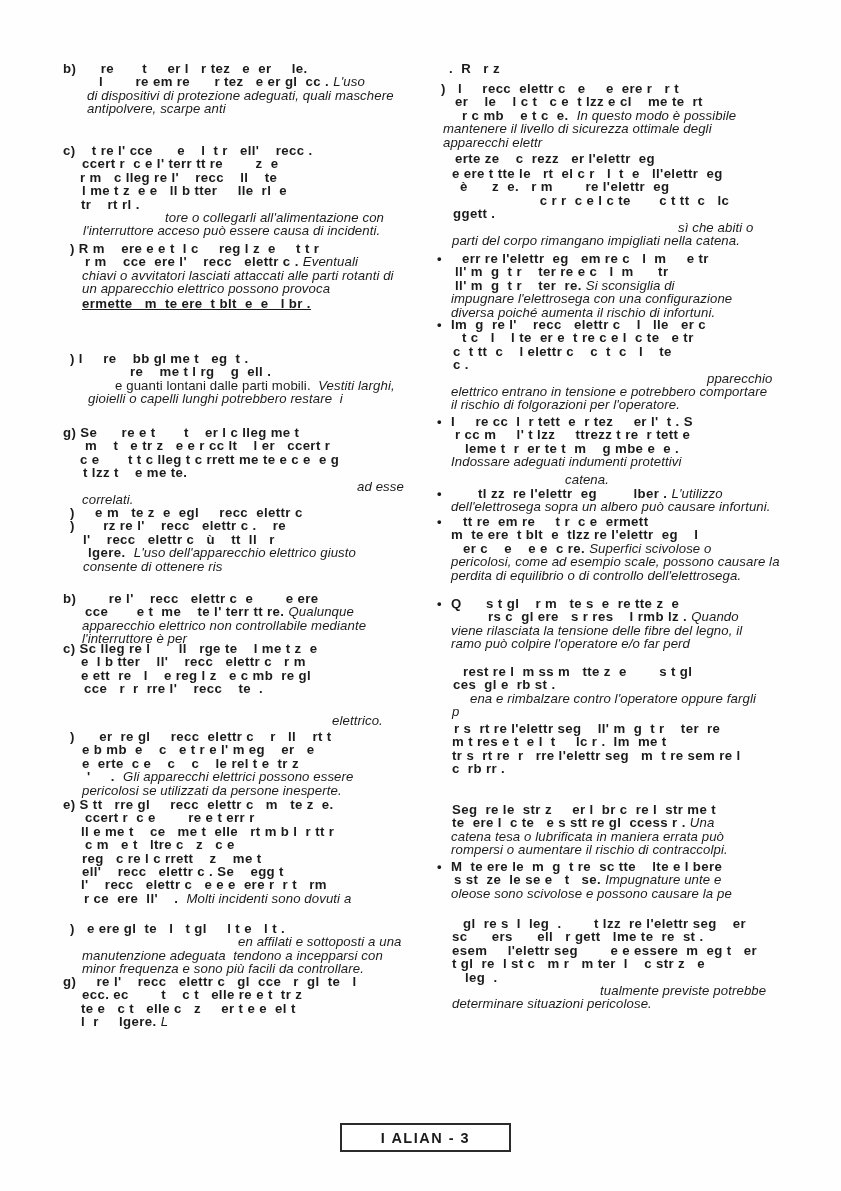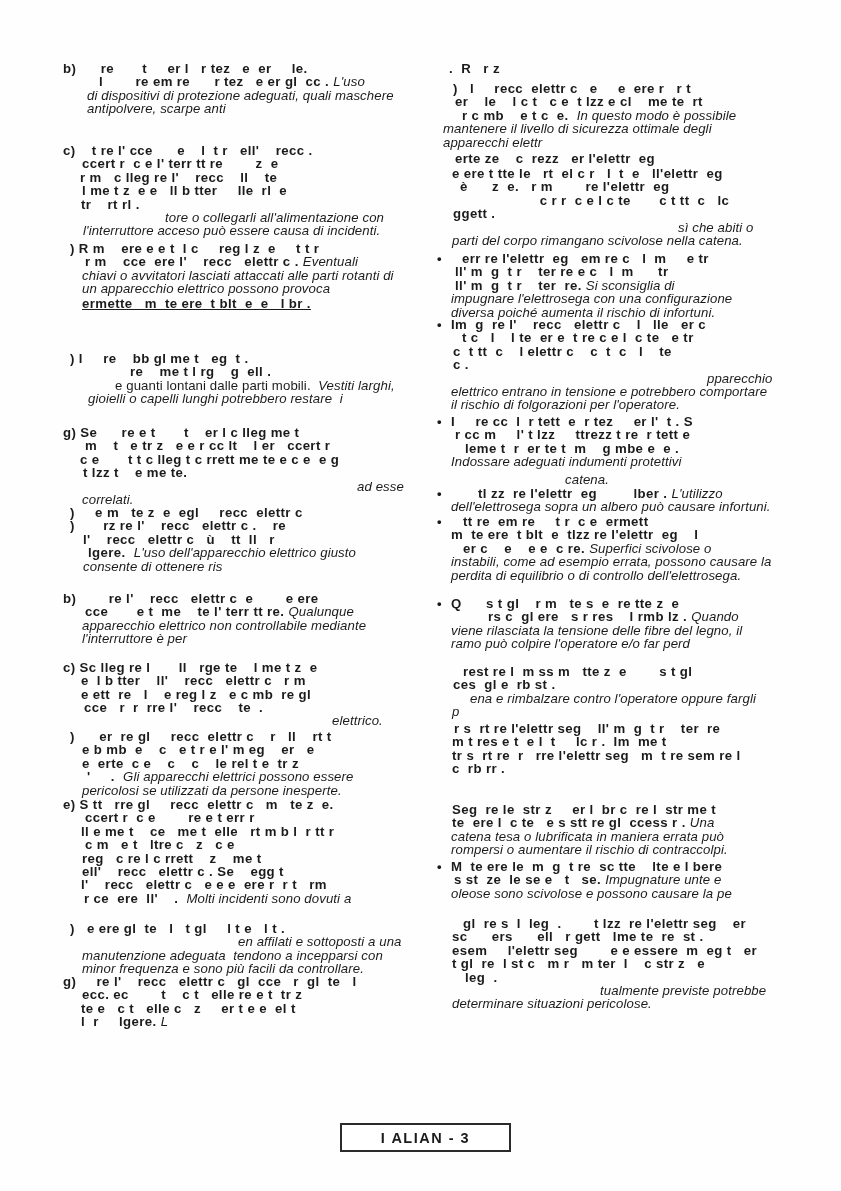--- a/index.html
+++ b/index.html
@@ -68,21 +68,21 @@
         <div class="text-line" style="margin-left: 20px;"><span class="seg-b">l'    recc   elettr c   ù    tt  ll   r</span></div>
         <div class="text-line" style="margin-left: 25px;"><span class="seg-b">lgere.  </span><span class="seg-i">L'uso dell'apparecchio elettrico giusto</span></div>
         <div class="text-line" style="margin-left: 20px;"><span class="seg-i">consente di ottenere ris</span></div>
       </div>
       <div class="block" style="top: 592px; left: 0px; width: 362px;">
         <div class="text-line" style="margin-left: 0px;"><span class="seg-b">b)        re l'    recc   elettr c  e        e ere</span></div>
         <div class="text-line" style="margin-left: 22px;"><span class="seg-b">cce       e t  me    te l' terr tt re. </span><span class="seg-i">Qualunque</span></div>
         <div class="text-line" style="margin-left: 19px;"><span class="seg-i">apparecchio elettrico non controllabile mediante</span></div>
         <div class="text-line" style="margin-left: 19px;"><span class="seg-i">l'interruttore è per</span></div>
       </div>
-      <div class="block" style="top: 661px; left: 0px; width: 362px;">
+      <div class="block" style="top: 642px; left: 0px; width: 362px;">
         <div class="text-line" style="margin-left: 0px;"><span class="seg-b">c) Sc lleg re l       ll   rge te    l me t z  e</span></div>
         <div class="text-line" style="margin-left: 18px;"><span class="seg-b">e  l b tter    ll'    recc   elettr c   r m</span></div>
         <div class="text-line" style="margin-left: 18px;"><span class="seg-b">e ett  re   l    e reg l z   e c mb  re gl</span></div>
         <div class="text-line" style="margin-left: 21px;"><span class="seg-b">cce   r  r  rre l'    recc    te  .</span></div>
       </div>
       <div class="block" style="top: 714px; left: 0px; width: 362px;">
         <div class="text-line" style="margin-left: 269px;"><span class="seg-i">elettrico.</span></div>
       </div>
       <div class="block" style="top: 730px; left: 0px; width: 362px;">
         <div class="text-line" style="margin-left: 7px;"><span class="seg-b">)      er  re gl     recc  elettr c    r   ll    rt t</span></div>
@@ -112,36 +112,36 @@
         <div class="text-line" style="margin-left: 19px;"><span class="seg-b">ecc. ec        t    c t   elle re e t  tr z</span></div>
         <div class="text-line" style="margin-left: 18px;"><span class="seg-b">te e   c t   elle c   z     er t e e  el t</span></div>
         <div class="text-line" style="margin-left: 18px;"><span class="seg-b">l  r     lgere. </span><span class="seg-i">L</span></div>
       </div>
     </div>
     <div class="column" style="left: 437px; width: 375px;">
       <div class="block" style="top: 62px; left: 0px; width: 375px;">
         <div class="text-line" style="margin-left: 12px;"><span class="seg-b">.  R   r z</span></div>
       </div>
       <div class="block" style="top: 82px; left: 0px; width: 375px;">
-        <div class="text-line" style="margin-left: 16px;"><span class="seg-b">)   l     recc  elettr c   e     e  ere r   r t</span></div>
+        <div class="text-line" style="margin-left: 4px;"><span class="seg-b">)   l     recc  elettr c   e     e  ere r   r t</span></div>
         <div class="text-line" style="margin-left: 18px;"><span class="seg-b">er    le    l c t   c e  t lzz e cl    me te  rt</span></div>
         <div class="text-line" style="margin-left: 25px;"><span class="seg-b">r c mb    e t c  e.  </span><span class="seg-i">In questo modo è possibile</span></div>
         <div class="text-line" style="margin-left: 6px;"><span class="seg-i">mantenere il livello di sicurezza ottimale degli</span></div>
         <div class="text-line" style="margin-left: 6px;"><span class="seg-i">apparecchi elettr</span></div>
       </div>
       <div class="block" style="top: 152px; left: 0px; width: 375px;">
         <div class="text-line" style="margin-left: 18px;"><span class="seg-b">erte ze    c  rezz   er l'elettr  eg</span></div>
       </div>
       <div class="block" style="top: 167px; left: 0px; width: 375px;">
         <div class="text-line" style="margin-left: 15px;"><span class="seg-b">e ere t tte le   rt  el c r   l  t  e   ll'elettr  eg</span></div>
         <div class="text-line" style="margin-left: 23px;"><span class="seg-b">è      z  e.   r m        re l'elettr  eg</span></div>
         <div class="text-line" style="margin-left: 20px; text-align: center;"><span class="seg-b">c r r  c e l c te       c t tt  c   lc</span></div>
         <div class="text-line" style="margin-left: 16px;"><span class="seg-b">ggett .</span></div>
         <div class="text-line" style="margin-left: 241px;"><span class="seg-i">sì che abiti o</span></div>
-        <div class="text-line" style="margin-left: 15px;"><span class="seg-i">parti del corpo rimangano scivolose nella catena.</span></div>
+        <div class="text-line" style="margin-left: 15px;"><span class="seg-i">parti del corpo rimangano impigliati nella catena.</span></div>
       </div>
       <div class="block" style="top: 252px; left: 14px; width: 361px;">
         <span class="bullet">•</span>
         <div class="text-line" style="margin-left: 11px;"><span class="seg-b">err re l'elettr  eg   em re c   l  m     e tr</span></div>
         <div class="text-line" style="margin-left: 4px;"><span class="seg-b">ll' m  g  t r    ter re e c   l  m      tr</span></div>
         <div class="text-line" style="margin-left: 4px;"><span class="seg-b">ll' m  g  t r    ter  re. </span><span class="seg-i">Si sconsiglia di</span></div>
         <div class="text-line" style="margin-left: 0px;"><span class="seg-i">impugnare l'elettrosega con una configurazione</span></div>
         <div class="text-line" style="margin-left: 0px;"><span class="seg-i">diversa poiché aumenta il rischio di infortuni.</span></div>
       </div>
       <div class="block" style="top: 318px; left: 14px; width: 361px;">
@@ -167,21 +167,21 @@
       <div class="block" style="top: 487px; left: 14px; width: 361px;">
         <span class="bullet">•</span>
         <div class="text-line" style="margin-left: 27px;"><span class="seg-b">tl zz  re l'elettr  eg         lber . </span><span class="seg-i">L'utilizzo</span></div>
         <div class="text-line" style="margin-left: 0px;"><span class="seg-i">dell'elettrosega sopra un albero può causare infortuni.</span></div>
       </div>
       <div class="block" style="top: 515px; left: 14px; width: 361px;">
         <span class="bullet">•</span>
         <div class="text-line" style="margin-left: 12px;"><span class="seg-b">tt re  em re     t r  c e  ermett</span></div>
         <div class="text-line" style="margin-left: 0px;"><span class="seg-b">m  te ere  t blt  e  tlzz re l'elettr  eg    l</span></div>
         <div class="text-line" style="margin-left: 12px;"><span class="seg-b">er c    e    e e  c re. </span><span class="seg-i">Superfici scivolose o</span></div>
-        <div class="text-line" style="margin-left: 0px;"><span class="seg-i">instabili, come ad esempio errata, possono causare la</span></div>
+        <div class="text-line" style="margin-left: 0px;"><span class="seg-i">pericolosi, come ad esempio scale, possono causare la</span></div>
         <div class="text-line" style="margin-left: 0px;"><span class="seg-i">perdita di equilibrio o di controllo dell'elettrosega.</span></div>
       </div>
       <div class="block" style="top: 597px; left: 14px; width: 361px;">
         <span class="bullet">•</span>
         <div class="text-line" style="margin-left: 0px;"><span class="seg-b">Q      s t gl    r m   te s  e  re tte z  e</span></div>
         <div class="text-line" style="margin-left: 37px;"><span class="seg-b">rs c  gl ere   s r res    l rmb lz . </span><span class="seg-i">Quando</span></div>
         <div class="text-line" style="margin-left: 0px;"><span class="seg-i">viene rilasciata la tensione delle fibre del legno, il</span></div>
         <div class="text-line" style="margin-left: 0px;"><span class="seg-i">ramo può colpire l'operatore e/o far perd</span></div>
       </div>
       <div class="block" style="top: 665px; left: 0px; width: 375px;">

